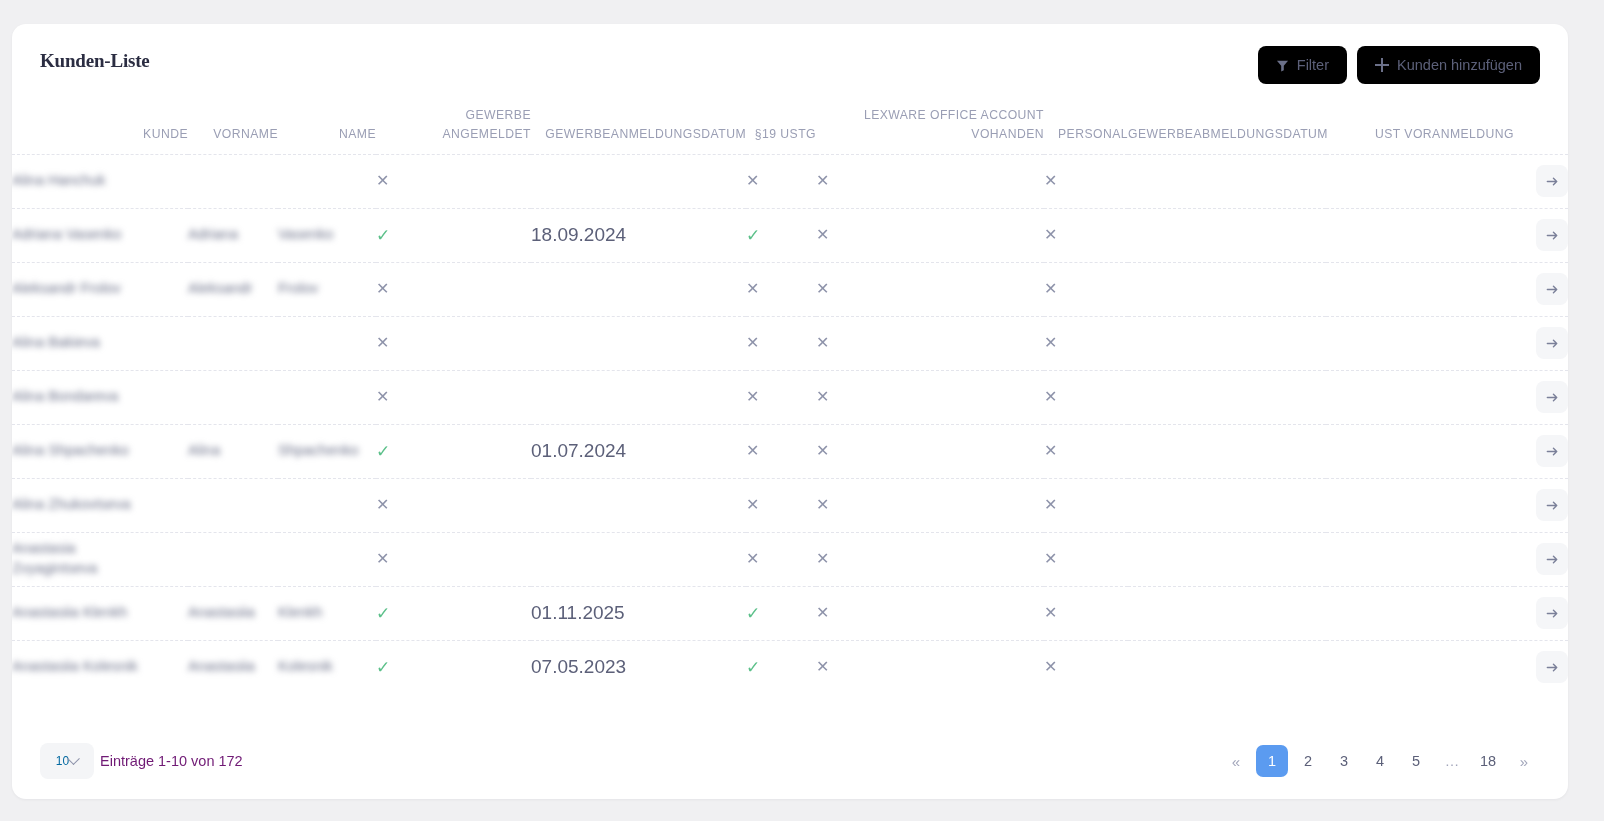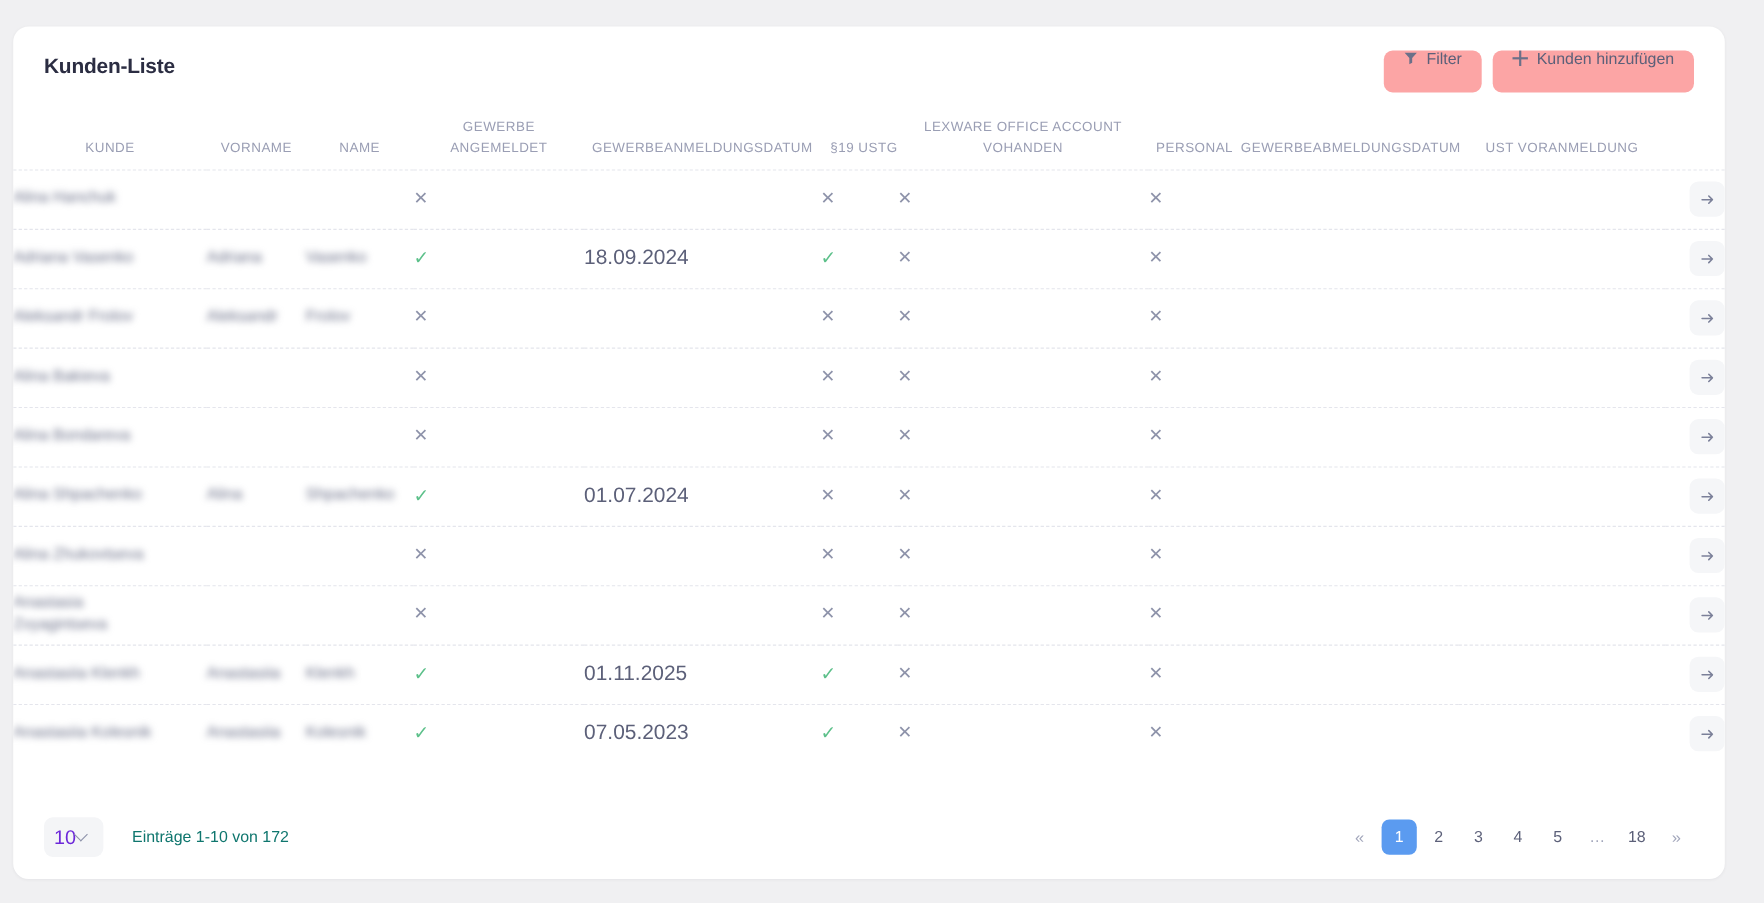--- a/index.html
+++ b/index.html
@@ -39,38 +39,40 @@
   }
 
   .page-title {
     position: absolute;
     left: 28px;
     top: 26px;
     font-size: 19px;
     font-weight: bold;
     color: #2b2d42;
     letter-spacing: -.2px;
+    font-family: Liberation Serif, serif;
   }
 
   .header-actions {
     position: absolute;
     right: 28px;
     top: 22px;
     display: flex;
     gap: 10px;
   }
 
   .btn {
     display: flex;
+    align-items: center;
     gap: 8px;
     height: 38px;
     padding: 0 18px;
     border: none;
     border-radius: 8px;
-    background: #fca5a5;
+    background: #000000;
     color: #5c6079;
     font-family: "Liberation Sans", sans-serif;
     font-size: 14.5px;
     cursor: pointer;
     white-space: nowrap;
   }
 
   .icon-funnel { width: 13px; height: 13px; display: block; }
   .icon-plus {
     width: 14px; height: 14px; position: relative; display: block;
@@ -89,21 +91,21 @@
     border-collapse: collapse;
     table-layout: fixed;
   }
 
   thead th {
     font-size: 12.2px;
     font-weight: normal;
     letter-spacing: .45px;
     color: #9a9eb4;
     text-transform: uppercase;
-    text-align: center;
+    text-align: right;
     vertical-align: bottom;
     padding: 0 0 10px 0;
     height: 52px;
     line-height: 1.55;
   }
   thead th.ctr { text-align: right; }
 
   tbody td {
     height: 54px;
     font-size: 14.5px;
@@ -146,40 +148,40 @@
   .card-footer {
     position: absolute;
     left: 0; right: 0; bottom: 0;
     height: 76px;
     display: flex;
     align-items: center;
     padding: 0 28px;
   }
 
   .page-size {
-    display: flex; align-items: center; justify-content: flex-start;
+    display: flex; align-items: center; justify-content: center;
     width: 54px; height: 36px;
     background: #f4f5f7;
     border: none; border-radius: 8px;
     padding: 0 9px;
-    color: #6d28d9; font-size: 18px;
+    color: #0369a1; font-size: 12px;
     font-family: "Liberation Sans", sans-serif;
     cursor: pointer;
   }
   .chev {
     width: 9px; height: 9px;
     border-right: 1.6px solid #8e93aa;
     border-bottom: 1.6px solid #8e93aa;
     transform: rotate(45deg) translate(-2px,-2px);
   }
 
   .entries-text {
-    margin-left: 26px;
+    margin-left: 6px;
     font-size: 14.5px;
-    color: #0f766e;
+    color: #701a75;
   }
 
   .pager {
     margin-left: auto;
     display: flex;
     align-items: center;
     gap: 4px;
   }
   .pg {
     min-width: 32px; height: 32px;

